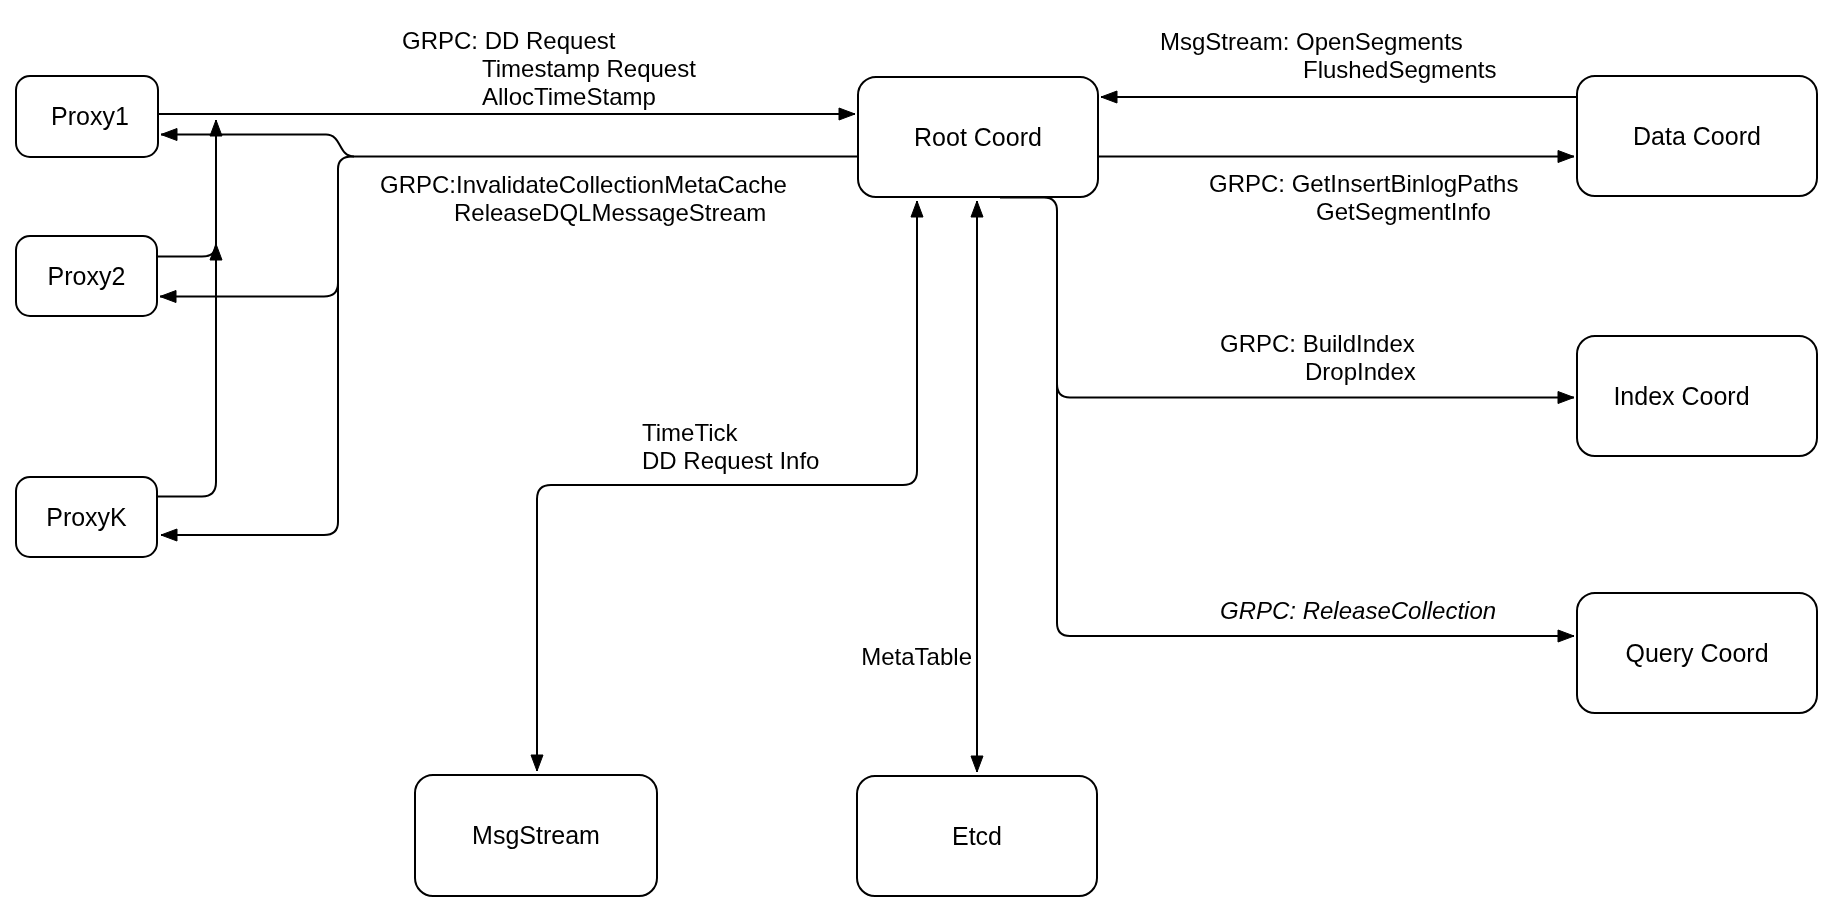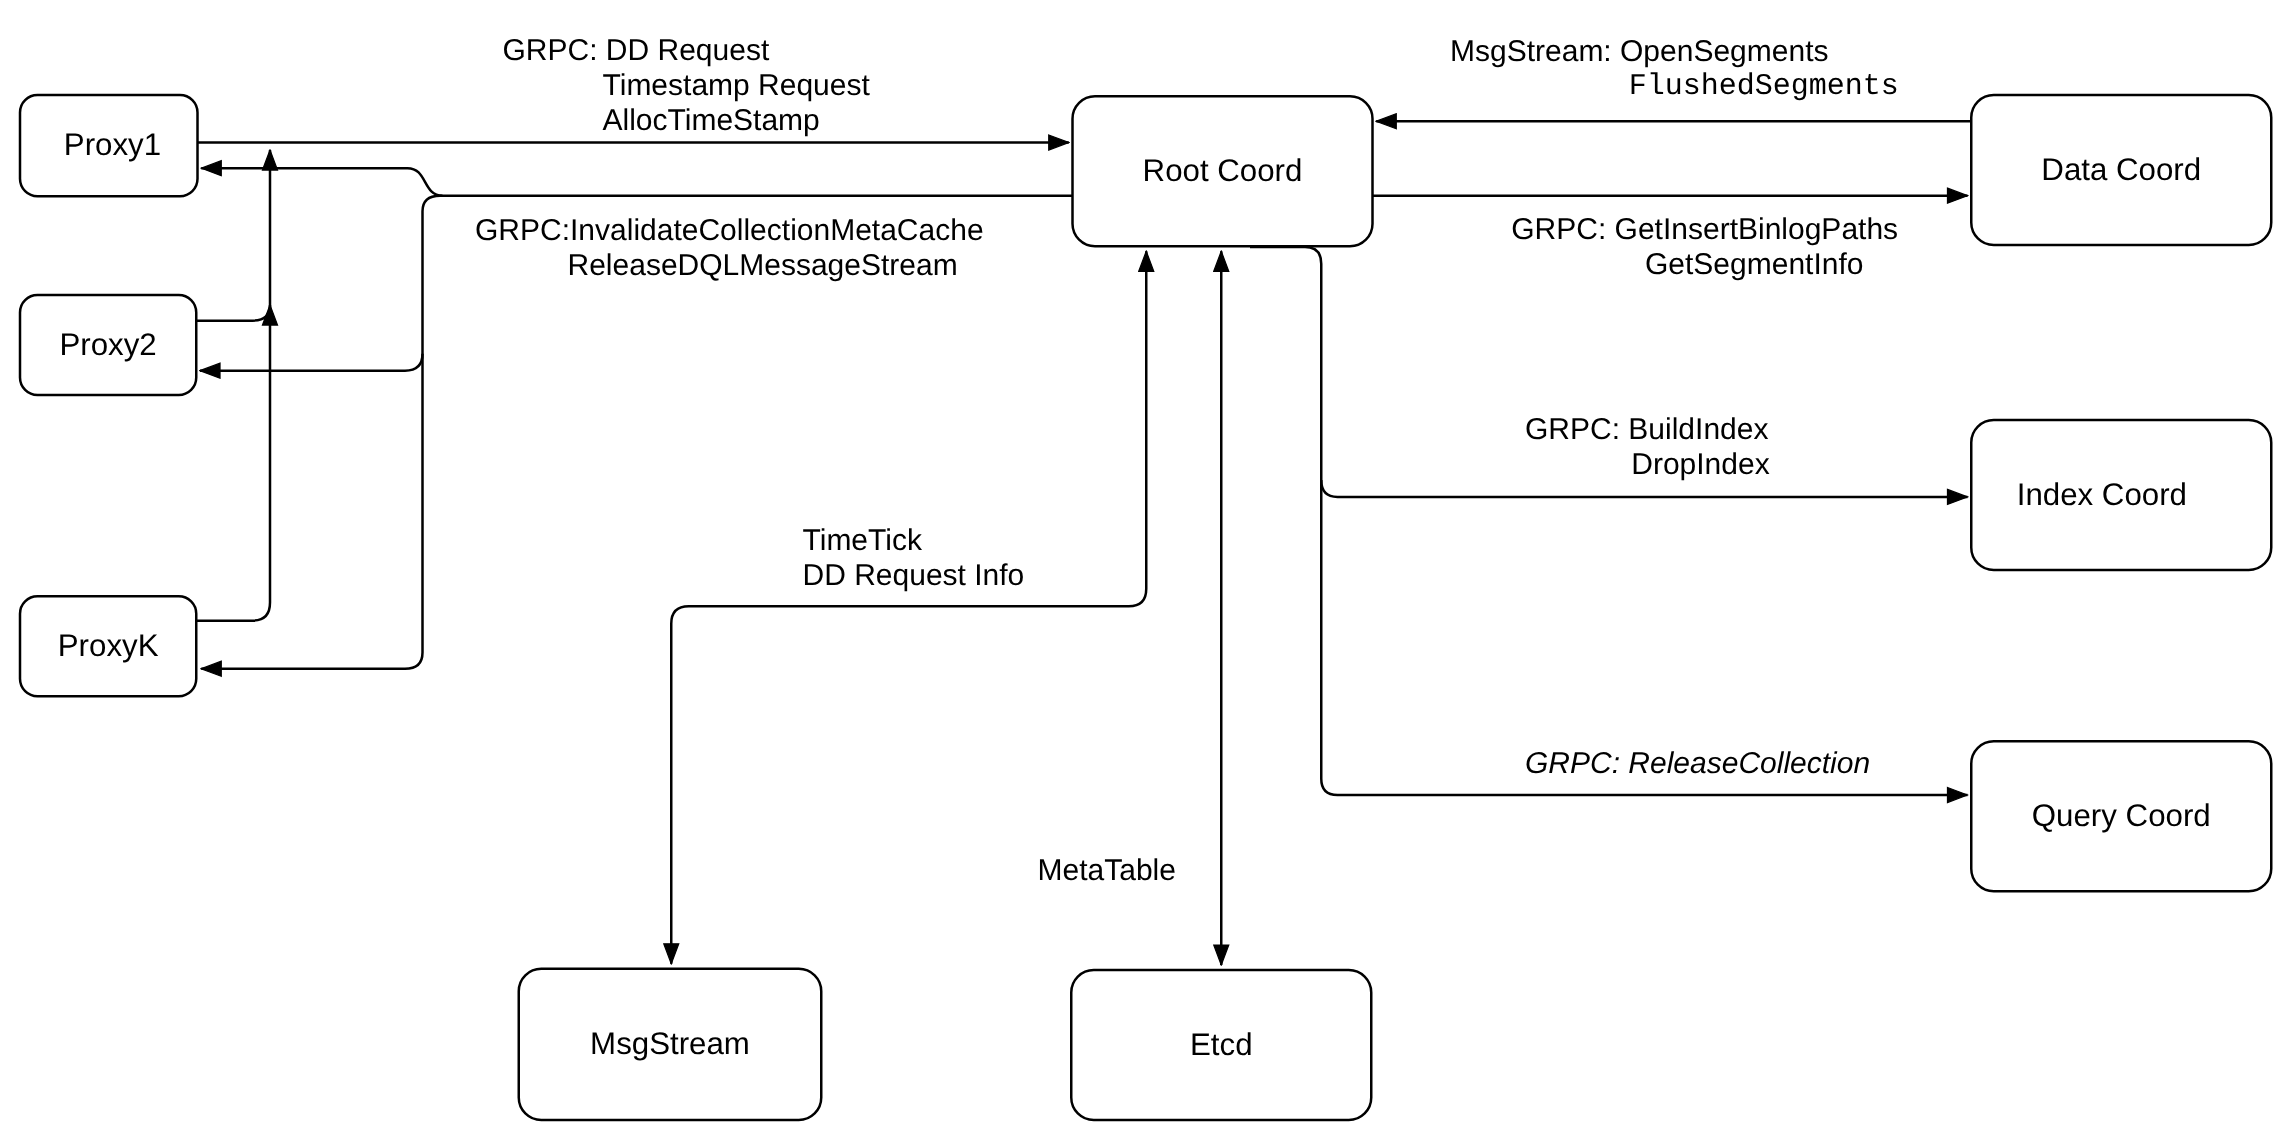--- a/index.html
+++ b/index.html
@@ -7,22 +7,22 @@
           font-family:"Liberation Sans",sans-serif;color:#000;}
   #wires{position:absolute;left:0;top:0;width:1834px;height:914px;}
   .node-label{position:absolute;display:flex;align-items:center;justify-content:center;
               font-size:25px;color:#000;pointer-events:none;}
   .edge-label{position:absolute;font-size:24px;line-height:28px;white-space:nowrap;color:#000;}
   .edge-label div{height:28px;}
   .ind74{padding-left:74px;}
   .ind80{padding-left:80px;}
   .ind85{padding-left:85px;}
   .ind107{padding-left:107px;}
-  .ind143{padding-left:143px;font-family:Liberation Mono, monospace;}
-  .ra{text-align:left;margin-top:40px;}
+  .ind143{padding-left:143px;}
+  .ra{text-align:right;}
   
   #lbl-proxy1{left:16px;top:76px;width:148px;height:81px;}
   #lbl-proxy2{left:16px;top:236px;width:141px;height:80px;}
   #lbl-proxyk{left:16px;top:477px;width:141px;height:80px;border-radius:11px;}
   #lbl-root{left:858px;top:77px;width:240px;height:120px;}
   #lbl-data{left:1577px;top:76px;width:240px;height:120px;}
   #lbl-index{left:1577px;top:336px;width:209px;height:120px;}
   #lbl-query{left:1577px;top:593px;width:240px;height:120px;}
   #lbl-msgstream{left:415px;top:775px;width:242px;height:121px;}
   #lbl-etcd{left:857px;top:776px;width:240px;height:120px;}

